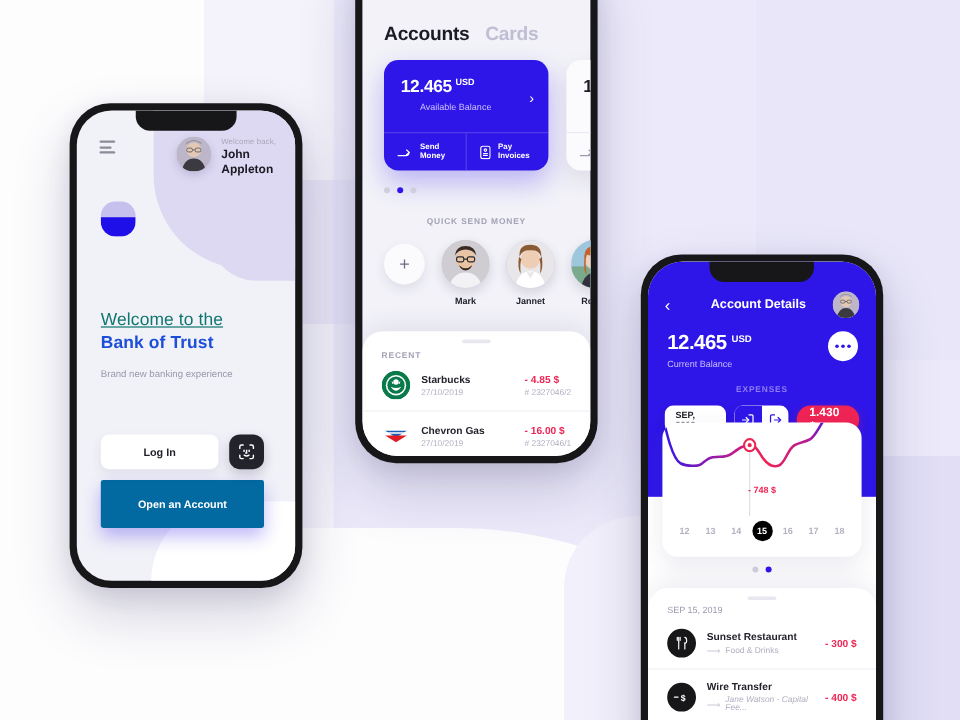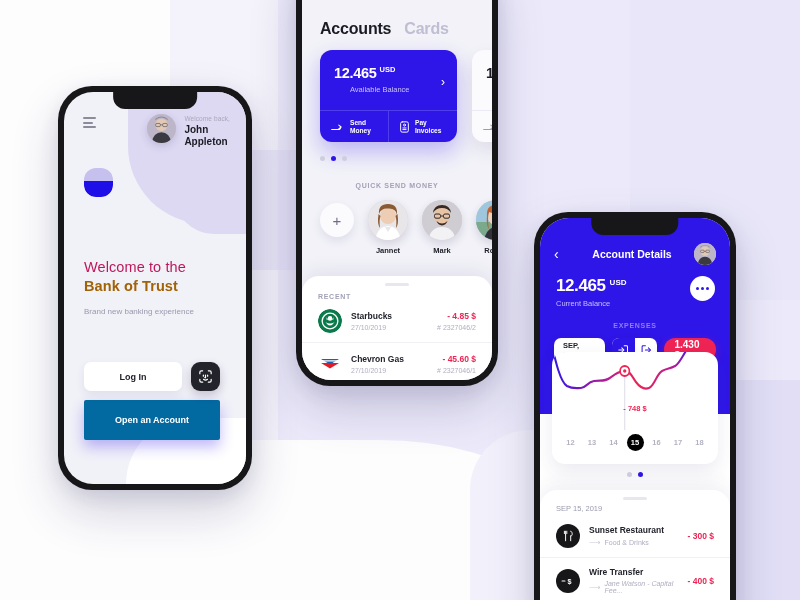--- a/index.html
+++ b/index.html
@@ -116,22 +116,22 @@
   .p1-welcome-back { font-size: 6.5px; color: #a9a7bb; letter-spacing:.1px; margin-bottom: 2px;}
   .p1-name { font-size: 10px; font-weight: bold; color: #1b1b24; line-height: 11.5px; }
 
   .p1-logo {
     position: absolute; left: 20px; top: 76px; width: 29px; height: 29px;
     border-radius: 12px; overflow: hidden; background: #c6c0ef;
   }
   .p1-logo .half { position: absolute; left: 0; bottom: 0; width: 100%; height: 56%; background: #1e0ee8; border-bottom-left-radius:12px; border-bottom-right-radius:12px; }
 
   .p1-heading { position: absolute; left: 20px; top: 166px; }
-  .p1-h1 { font-size: 14.5px; color: #be185d; line-height: 19px; letter-spacing:.1px;}
-  .p1-h2 { font-size: 14.5px; color: #a16207; font-weight: bold; line-height: 19px; letter-spacing:.1px;}
+  .p1-h1 { font-size: 14.5px; color: #0f766e; line-height: 19px; letter-spacing:.1px;text-decoration:underline;}
+  .p1-h2 { font-size: 14.5px; color: #1d4ed8; font-weight: bold; line-height: 19px; letter-spacing:.1px;}
   .p1-sub { position: absolute; left: 20px; top: 215px; font-size: 8px; color: #9a99ae; }
 
   .p1-actions { position: absolute; left: 20px; right: 26px; top: 270px; }
   .p1-row { display: flex; align-items: center; gap: 9px; }
   .btn-login {
     flex: 1; height: 29px; background: #ffffff; border-radius: 7px;
     display: flex; align-items: center; justify-content: center;
     font-size: 9px; font-weight: bold; color: #22222c;
     box-shadow: 0 4px 10px rgba(60,50,110,.09);
   }
@@ -202,21 +202,21 @@
   #phone2 .sheet { top: 316px; }
   .grabber { width: 24px; height: 2.5px; background: #e8e7ef; border-radius: 3px; margin: 7px auto 0; }
   .sheet-title { font-size: 7px; letter-spacing: .7px; color: #a3a2b6; font-weight: bold; padding: 7px 0 0 16px; }
 
   .tx { display: flex; align-items: center; padding: 9px 16px 9px 16px; }
   .tx + .tx { border-top: 1px solid #f1f0f6; }
   .tx-ico { width: 24px; height: 24px; border-radius: 50%; flex: none; margin-right: 9px; overflow: hidden; display:flex; align-items:center; justify-content:center;}
   .tx-mid { flex: 1; min-width: 0; }
   .tx-name { font-size: 8.5px; font-weight: bold; color: #22222c; }
   .tx-sub { font-size: 7px; color: #b0aec1; margin-top: 3px; }
-  .tx-right { text-align: right; flex: none; }
+  .tx-right { text-align: left; flex: none; }
   .tx-amt { font-size: 8.5px; font-weight: bold; color: #ef2454; }
   .tx-ref { font-size: 7px; color: #b0aec1; margin-top: 3px; }
 
   
   #phone3 { left: 534px; top: 212px; width: 202px; height: 430px; }
   #phone3 .screen { background: #ffffff; }
   .p3-head { position: absolute; left: 0; right: 0; top: 0; height: 196px; background: #2f16e8; }
   .p3-nav { position: absolute; left: 14px; right: 14px; top: 25px; display: flex; align-items: center; }
   .p3-back { color: #ffffff; font-size: 14px; line-height: 1; width: 16px; }
   .p3-title { flex: 1; text-align: center; font-size: 10.5px; font-weight: bold; color: #ffffff; }
@@ -412,45 +412,45 @@
         <span class="dot"></span>
       </div>
 
       <div class="p2-qsm-title">QUICK SEND MONEY</div>
 
       <div class="p2-contacts">
         <div class="add-btn">+</div>
         <div class="contact">
           <div class="avatar">
             <svg viewBox="0 0 40 40">
-              <rect width="40" height="40" fill="#e9e6ea"></rect>
-              <circle cx="20" cy="16" r="8" fill="#edcdb4"></circle>
-              <path d="M11 14 Q10 4 20 4 Q30 4 29 15 Q28 8 20 8.5 Q13 8 11 14Z" fill="#8a5a33"></path>
-              <path d="M10.5 14 Q9 24 12 28 Q11 20 12.5 16Z" fill="#8a5a33"></path>
-              <path d="M29.5 14 Q31 24 28 28 Q29 20 27.5 16Z" fill="#8a5a33"></path>
-              <path d="M7 40 Q10 26 20 26 Q30 26 33 40Z" fill="#ffffff"></path>
-              <path d="M16.5 26 L20 32 L23.5 26 Q20 28 16.5 26Z" fill="#e9e6ea"></path>
-            </svg>
-          </div>
-          <div class="cname">Jannet</div>
-        </div>
-        <div class="contact">
-          <div class="avatar">
-            <svg viewBox="0 0 40 40">
               <rect width="40" height="40" fill="#cfcdd2"></rect>
               <circle cx="20" cy="16" r="8.2" fill="#e8c3a4"></circle>
               <path d="M11 13 Q12 5 20 5 Q28 5 29 13 Q26 8 20 8 Q14 8 11 13Z" fill="#3a2b22"></path>
               <rect x="12.5" y="14" width="6" height="4.2" rx="1.5" fill="none" stroke="#2a2a2e" stroke-width="1"></rect>
               <rect x="21.5" y="14" width="6" height="4.2" rx="1.5" fill="none" stroke="#2a2a2e" stroke-width="1"></rect>
               <path d="M18.5 16h3" stroke="#2a2a2e" stroke-width="1"></path>
               <path d="M14.5 21 Q20 26 25.5 21 Q24 25 20 25.5 Q16 25 14.5 21Z" fill="#3a2b22"></path>
               <path d="M6 40 Q9 27 20 27 Q31 27 34 40Z" fill="#f2f2f4"></path>
             </svg>
           </div>
           <div class="cname">Mark</div>
+        </div>
+        <div class="contact">
+          <div class="avatar">
+            <svg viewBox="0 0 40 40">
+              <rect width="40" height="40" fill="#e9e6ea"></rect>
+              <circle cx="20" cy="16" r="8" fill="#edcdb4"></circle>
+              <path d="M11 14 Q10 4 20 4 Q30 4 29 15 Q28 8 20 8.5 Q13 8 11 14Z" fill="#8a5a33"></path>
+              <path d="M10.5 14 Q9 24 12 28 Q11 20 12.5 16Z" fill="#8a5a33"></path>
+              <path d="M29.5 14 Q31 24 28 28 Q29 20 27.5 16Z" fill="#8a5a33"></path>
+              <path d="M7 40 Q10 26 20 26 Q30 26 33 40Z" fill="#ffffff"></path>
+              <path d="M16.5 26 L20 32 L23.5 26 Q20 28 16.5 26Z" fill="#e9e6ea"></path>
+            </svg>
+          </div>
+          <div class="cname">Jannet</div>
         </div>
         <div class="contact">
           <div class="avatar">
             <svg viewBox="0 0 40 40">
               <rect width="40" height="40" fill="#9ec6dd"></rect>
               <rect y="22" width="40" height="18" fill="#7aa98c"></rect>
               <circle cx="20" cy="17" r="8" fill="#f0d2bb"></circle>
               <path d="M11 16 Q10 5 20 5 Q30 5 29 16 Q30 26 27 29 Q29 18 26 13 Q20 15 13 12 Q11 18 13 29 Q10 26 11 16Z" fill="#c4622c"></path>
               <path d="M8 40 Q11 27 20 27 Q29 27 32 40Z" fill="#33323c"></path>
             </svg>
@@ -492,21 +492,21 @@
               <path d="M3 7h18l-9 5.5Z" fill="#1a5fb4"></path>
               <path d="M3 11h18l-9 5.5Z" fill="#e01b24"></path>
               <path d="M3 8.2h18l-2 1.2H5Z" fill="#ffffff"></path>
             </svg>
           </div>
           <div class="tx-mid">
             <div class="tx-name">Chevron Gas</div>
             <div class="tx-sub">27/10/2019</div>
           </div>
           <div class="tx-right">
-            <div class="tx-amt">- 45.60 $</div>
+            <div class="tx-amt">- 16.00 $</div>
             <div class="tx-ref"># 2327046/1</div>
           </div>
         </div>
       </div>
     </div>
   </div>
 
   <div class="phone" id="phone3">
     <div class="screen">
       <div class="p3-head"></div>

